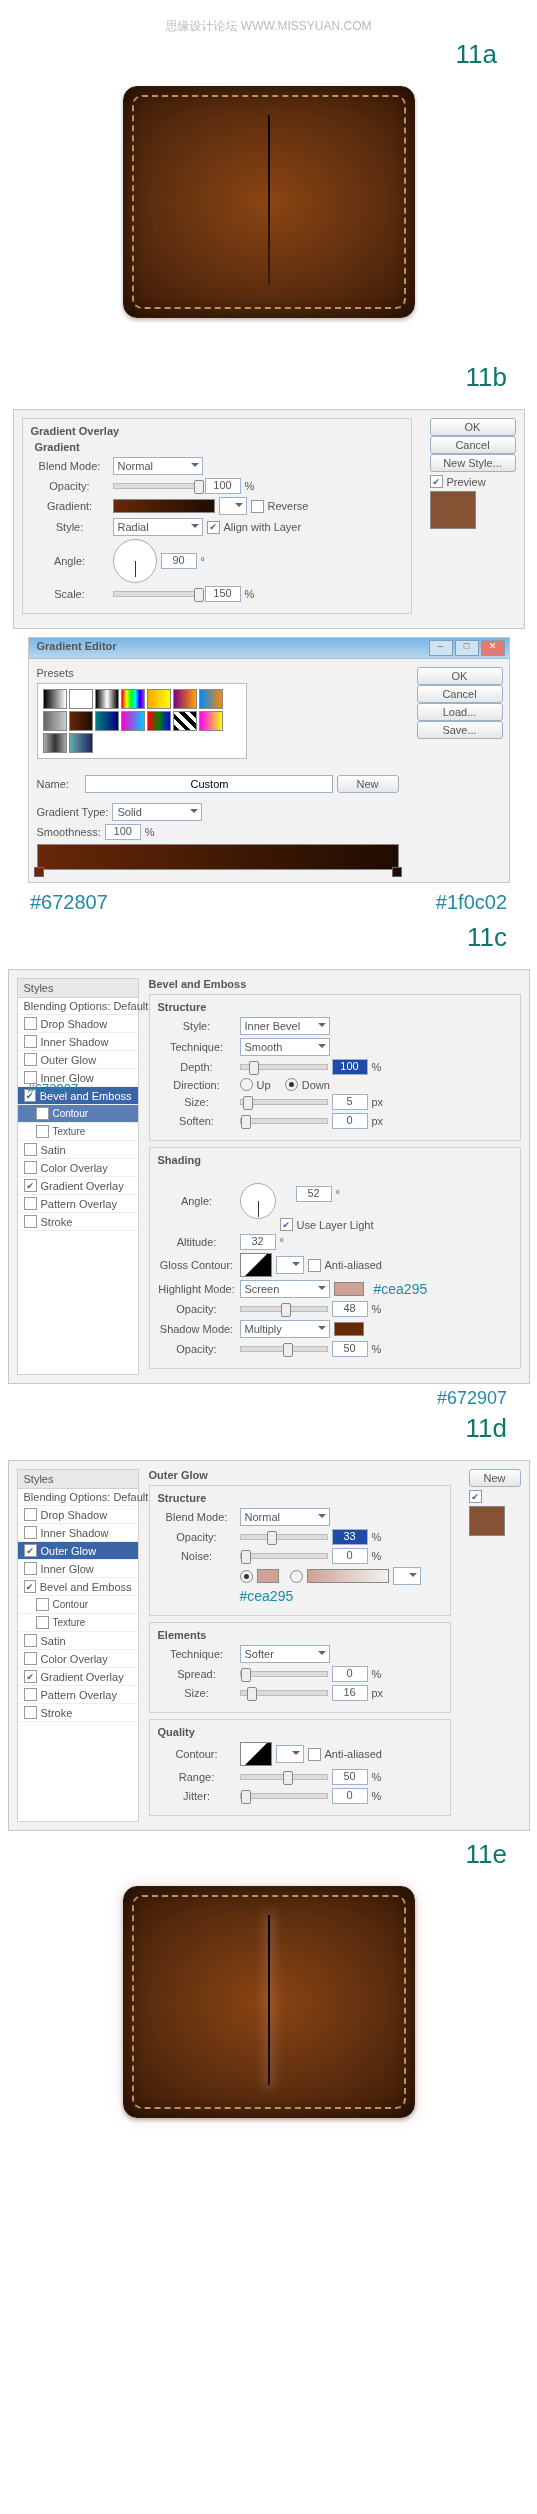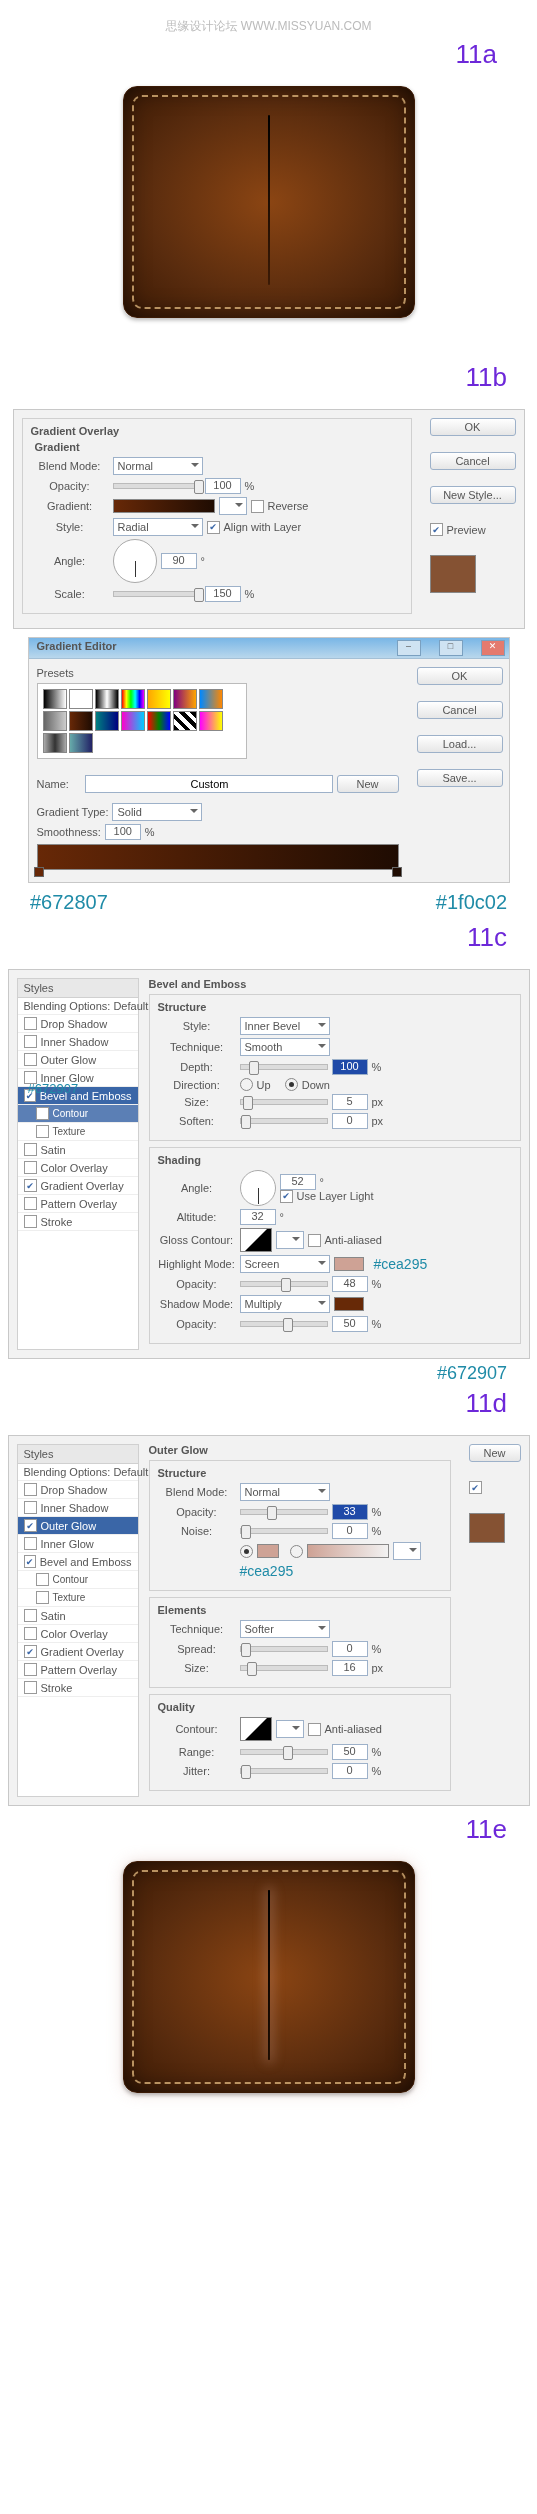--- a/index.html
+++ b/index.html
@@ -1,18 +1,18 @@
 <!DOCTYPE html>
 <html><head>
 <meta charset="utf-8">
 <style>
 html,body{margin:0;padding:0;font-family:"Microsoft YaHei",Arial,sans-serif;font-size:11px;color:#555;background:#fff;width:537px}
 .stage{width:537px;background:#fff}
 .section{padding:10px 10px 30px 10px}
-.step-label{text-align:right;color:#6d28d9;font-size:26px;font-weight:400;padding:4px 30px 8px 0}
+.step-label{text-align:right;color:#0f766e;font-size:26px;font-weight:400;padding:4px 30px 8px 0}
 .watermark{text-align:center;color:#bbb;font-size:12px;padding-top:8px}
 .leather{margin:8px auto 10px auto;width:290px;height:230px;border-radius:14px;background:radial-gradient(ellipse at center,#8b4513 0%,#5a2c0e 60%,#3b1a05 100%);box-shadow:inset 0 0 25px rgba(0,0,0,.6),0 2px 4px rgba(0,0,0,.3);position:relative;border:1px solid #3b1a05}
 .stitch{position:absolute;inset:8px;border:2px dashed #d8b078;border-radius:10px;opacity:.8}
 .slit{position:absolute;left:50%;top:28px;width:2px;height:170px;background:linear-gradient(#000,#3b1a05);transform:translateX(-50%);border-radius:2px}
 .slit-result{box-shadow:inset 0 0 25px rgba(0,0,0,.6),0 2px 4px rgba(0,0,0,.3),0 0 16px #cea29555}
 .annot-row{display:flex;justify-content:space-between;font-size:20px;color:#1f8ba7;padding:4px 30px}
 
 
 .dialog{border:1px solid #c8c8c8;background:#f2f2f2;margin:8px auto 4px auto;font-size:11px;position:relative}
 .content{padding:8px;display:flex;gap:10px}
@@ -38,23 +38,23 @@
 .dial{width:42px;height:42px;border:1px solid #aaa;border-radius:50%;background:#fff;position:relative}
 .dial::after{content:"";position:absolute;left:50%;top:50%;width:1px;height:16px;background:#333;transform-origin:top;transform:rotate(0deg)}
 .swatch{width:60px;height:12px;border:1px solid #888;display:inline-block}
 .contour-sw{width:30px;height:22px;border:1px solid #888;background:linear-gradient(135deg,#fff 49%,#000 51%);display:inline-block}
 .btn{border:1px solid #9db1c9;background:linear-gradient(#fff,#e6e6e6);padding:2px 10px;border-radius:3px;text-align:center;min-width:64px}
 .pointer-note{color:#1f8ba7;font-size:18px}
 .gradient-bar{height:24px;border:1px solid #888;background:linear-gradient(90deg,#672807 0%,#1f0c02 100%);position:relative;margin:4px 0}
 .stop{position:absolute;bottom:-8px;width:8px;height:8px;border:1px solid #666;background:#ddd}
 .preset{width:22px;height:18px;border:1px solid #888;display:inline-block;margin:1px}
 .presets-box{border:1px solid #bbb;background:#fff;padding:4px;display:flex;flex-wrap:wrap;width:200px}
-.win-chrome{display:flex;justify-content:flex-start;gap:18px;background:linear-gradient(#79b6e6,#b9d7ec);padding:2px 4px;border-bottom:1px solid #a4c0d6}
+.win-chrome{display:flex;justify-content:flex-start;gap:2px;background:linear-gradient(#79b6e6,#b9d7ec);padding:2px 4px;border-bottom:1px solid #a4c0d6}
 .win-btn{width:22px;height:14px;border:1px solid #7aa0c0;background:#cfe3f2;font-size:9px;text-align:center}
-.area-right{display:flex;flex-direction:column;gap:16px;margin-left:8px}
+.area-right{display:flex;flex-direction:column;gap:0;margin-left:8px}
 .below-annot{text-align:right;color:#1f8ba7;font-size:18px;padding-right:30px}
 .leather-bg{background:#855233}
 .main-right{flex:1;position:relative}
 </style>
 </head>
 <body>
 <div class="stage">
 
 <div class="section">
   <div class="watermark">思缘设计论坛  WWW.MISSYUAN.COM</div>
@@ -279,21 +279,21 @@
               <span class="input">0</span>
               <span>px</span>
             </div>
       </div>
       <div class="fieldset">
         <div class="legend">Shading</div>
         <div class="row">
               <span class="lbl">Angle:</span>
               <span class="dial" style="width:34px;height:34px"></span>
           <div>
-            <div class="row" style="margin:0">
+            <div class="row" style="margin:16px">
                   <span class="input">52</span>
                   <span>°</span>
                 </div>
             <div class="row" style="margin:0">
                   <span class="checkbox">✔</span>
                   <span>Use Layer Light</span>
                 </div>
           </div>
         </div>
         <div class="row">

